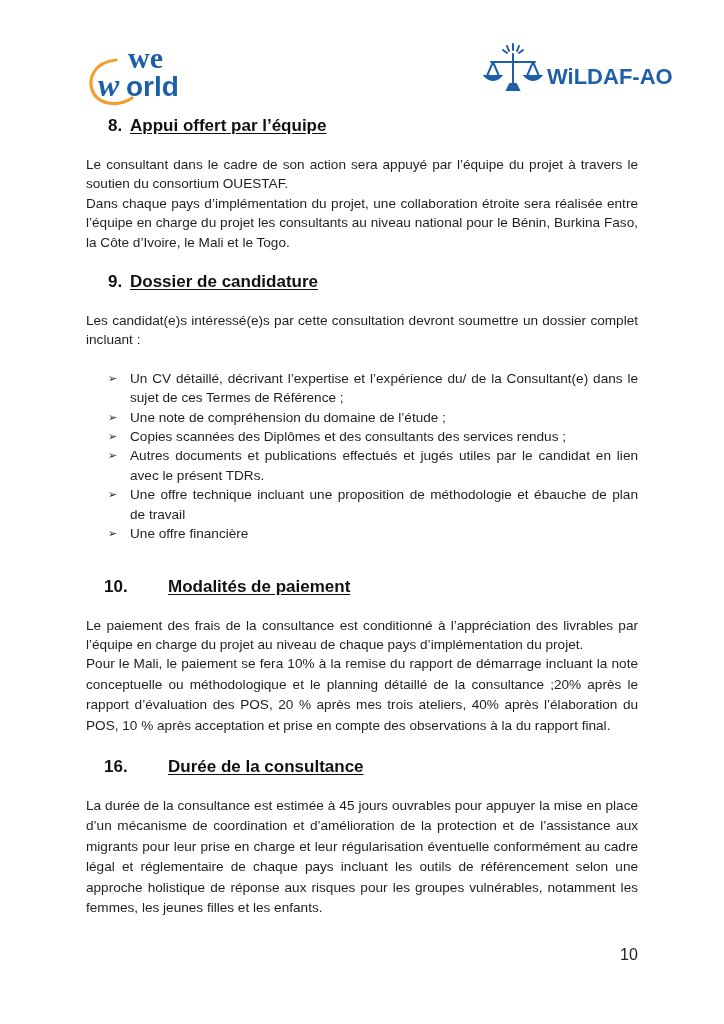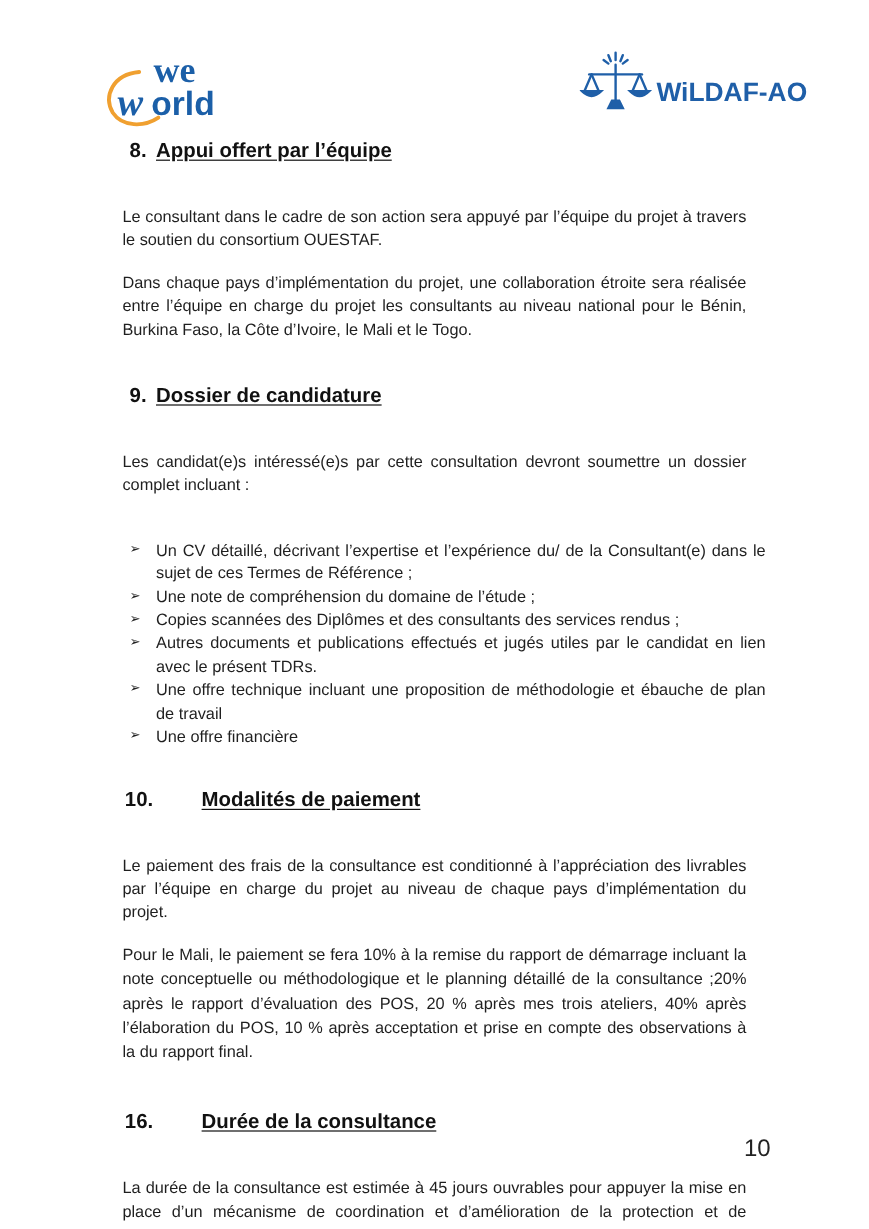--- a/index.html
+++ b/index.html
@@ -20,31 +20,31 @@
     .h {
       font-weight: bold; font-size: 17px; line-height: 22px;
       display: flex; align-items: baseline; color: #111;
     }
     .h .num { display: inline-block; }
     .h .title { text-decoration: underline; text-underline-offset: 2px; }
     .h.s1 { margin-left: 22px; }
     .h.s1 .num { width: 22px; }
     .h.s2 { margin-left: 18px; }
     .h.s2 .num { width: 64px; }
-    p { margin: 16px; text-align: justify; }
+    p { margin: 0; text-align: justify; }
     .gap-head { height: 18px; }
     ul.bullets { list-style: none; margin: 0; padding: 0 0 0 22px; }
     ul.bullets li {
       position: relative; padding-left: 22px; text-align: justify;
     }
     ul.bullets li .arrow {
       position: absolute; left: 0; top: 0; font-size: 11px;
     }
     .page-num {
-      position: absolute; left: 620px; top: 946px; font-size: 20px; color: #222;
+      position: absolute; left: 620px; top: 946px; font-size: 16px; color: #222;
     }
   </style>
 </head>
 <body>
 
 <div class="logo-left">
   <svg width="130" height="70" viewBox="0 0 130 70">
     <path d="M30 22 C 8 24, 0 42, 8 56 C 16 68, 34 68, 46 60" fill="none" stroke="#f0a030" stroke-width="3.2" stroke-linecap="round"></path>
     <text x="42" y="30" font-family="Liberation Serif, serif" font-weight="bold" font-size="30" fill="#1b5fa8">we</text>
     <text x="12" y="58" font-family="Liberation Serif, serif" font-style="italic" font-weight="bold" font-size="32" fill="#1b5fa8">w</text>

